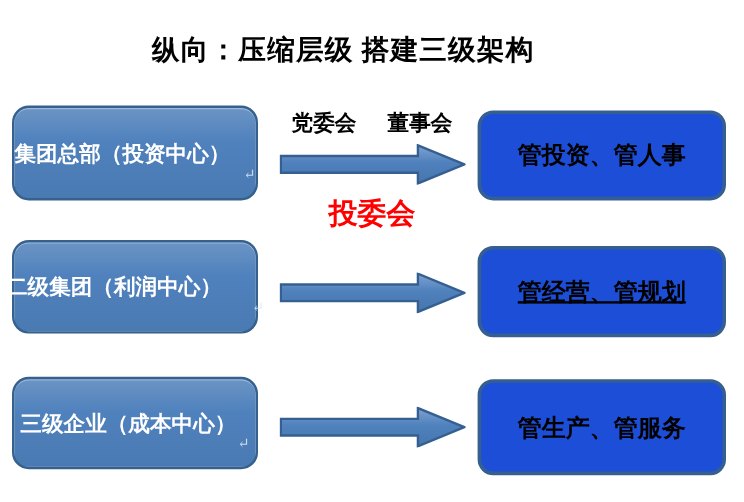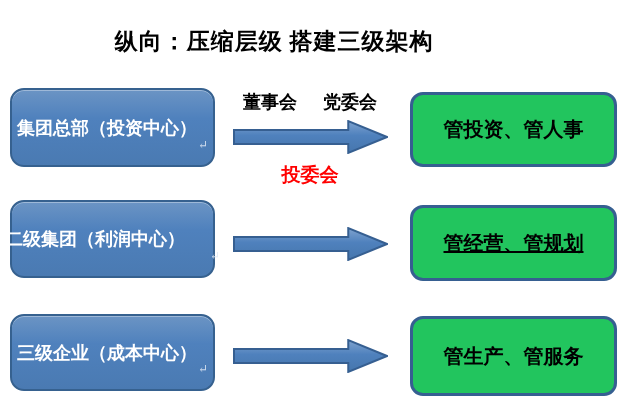--- a/index.html
+++ b/index.html
@@ -2,73 +2,73 @@
 <html style="--box-fill: #4f81bd; --box-border: #36618f; --outline-border: #365f91; --arrow-fill: #4f81bd; --arrow-border: #365f91; --highlight: #ff0000; --box-text: #ffffff;"><head>
 <meta charset="utf-8">
 <style>
   html,body { margin:0; padding:0; background:#ffffff; }
   .stage {
     position:relative; width:620px; height:418px; background:#ffffff;
     font-family:"Liberation Serif","DejaVu Serif",serif;
     overflow:hidden;
   }
   .title {
-    position:absolute; top:26px; left:0; width:548px;
+    position:absolute; top:26px; left:12px; width:548px;
     text-align:center; font-size:23px; font-weight:bold; color:#000;
     letter-spacing:1px;
   }
   .src-box {
     position:absolute; left:10px; width:201px;
     border-radius:14px;
     background:linear-gradient(180deg, #6b94c4 0%, var(--box-fill) 38%, #4a7ab2 100%);
     border:2px solid var(--box-border);
     box-shadow:inset 0 1px 0 rgba(255,255,255,0.35);
     color:var(--box-text);
     display:flex; align-items:center; justify-content:center;
     font-size:18px; font-weight:bold; white-space:nowrap;
   }
   .src-box .return-mark {
     font-size:12px; font-weight:normal; color:rgba(225,233,245,0.85);
     margin-left:1px; align-self:flex-end; padding-bottom:12px;
   }
   .dst-box {
-    position:absolute; left:410px; width:201px;
+    position:absolute; left:398px; width:201px;
     border-radius:13px;
-    background:#22c55e;
+    background:#1d4ed8;
     border:3px solid var(--outline-border);
     color:#000;
     display:flex; align-items:center; justify-content:center;
     font-size:20px; font-weight:bold; white-space:nowrap;
   }
   .arrow { position:absolute; left:233px; width:155px; height:34px; }
   .labels-above {
     position:absolute; left:230px; width:160px;
     display:flex; justify-content:center; gap:26px;
     font-size:18px; font-weight:bold; color:#000; white-space:nowrap;
   }
   .labels-above.tight { gap:0; letter-spacing:0.5px; }
   .label-below {
     position:absolute; left:230px; width:160px; text-align:center;
-    font-size:19px; font-weight:bold; color:var(--highlight); white-space:nowrap;
+    font-size:24px; font-weight:bold; color:var(--highlight); white-space:nowrap;
   }
 </style>
 </head>
 <body>
 
 <div class="stage">
 
   <div class="title">纵向：压缩层级 搭建三级架构</div>
 
-  <div class="src-box" style="top:88px; height:75px;">
+  <div class="src-box" style="top:88px; height:75px;justify-content:space-between;">
     <span>集团总部（投资中心）</span>
       <span class="return-mark">↵</span>
   </div>
   <div class="labels-above" style="top:90px;">
+    <span>党委会</span>
     <span>董事会</span>
-    <span>党委会</span>
   </div>
   <svg class="arrow" style="top:120px;" viewBox="0 0 156 34">
     <defs>
       <linearGradient id="ag1" x1="0" y1="0" x2="0" y2="1">
         <stop offset="0" stop-color="#7fa3cf"></stop>
           <stop offset="0.45" stop-color="#4f81bd"></stop>
           <stop offset="1" stop-color="#4676ad"></stop>
       </linearGradient>
     </defs>
     <polygon points="1,10 116,10 116,1 155,17 116,33 116,24 1,24" fill="url(#ag1)" style="stroke:var(--arrow-border);" stroke-width="2" stroke-linejoin="miter"></polygon>

